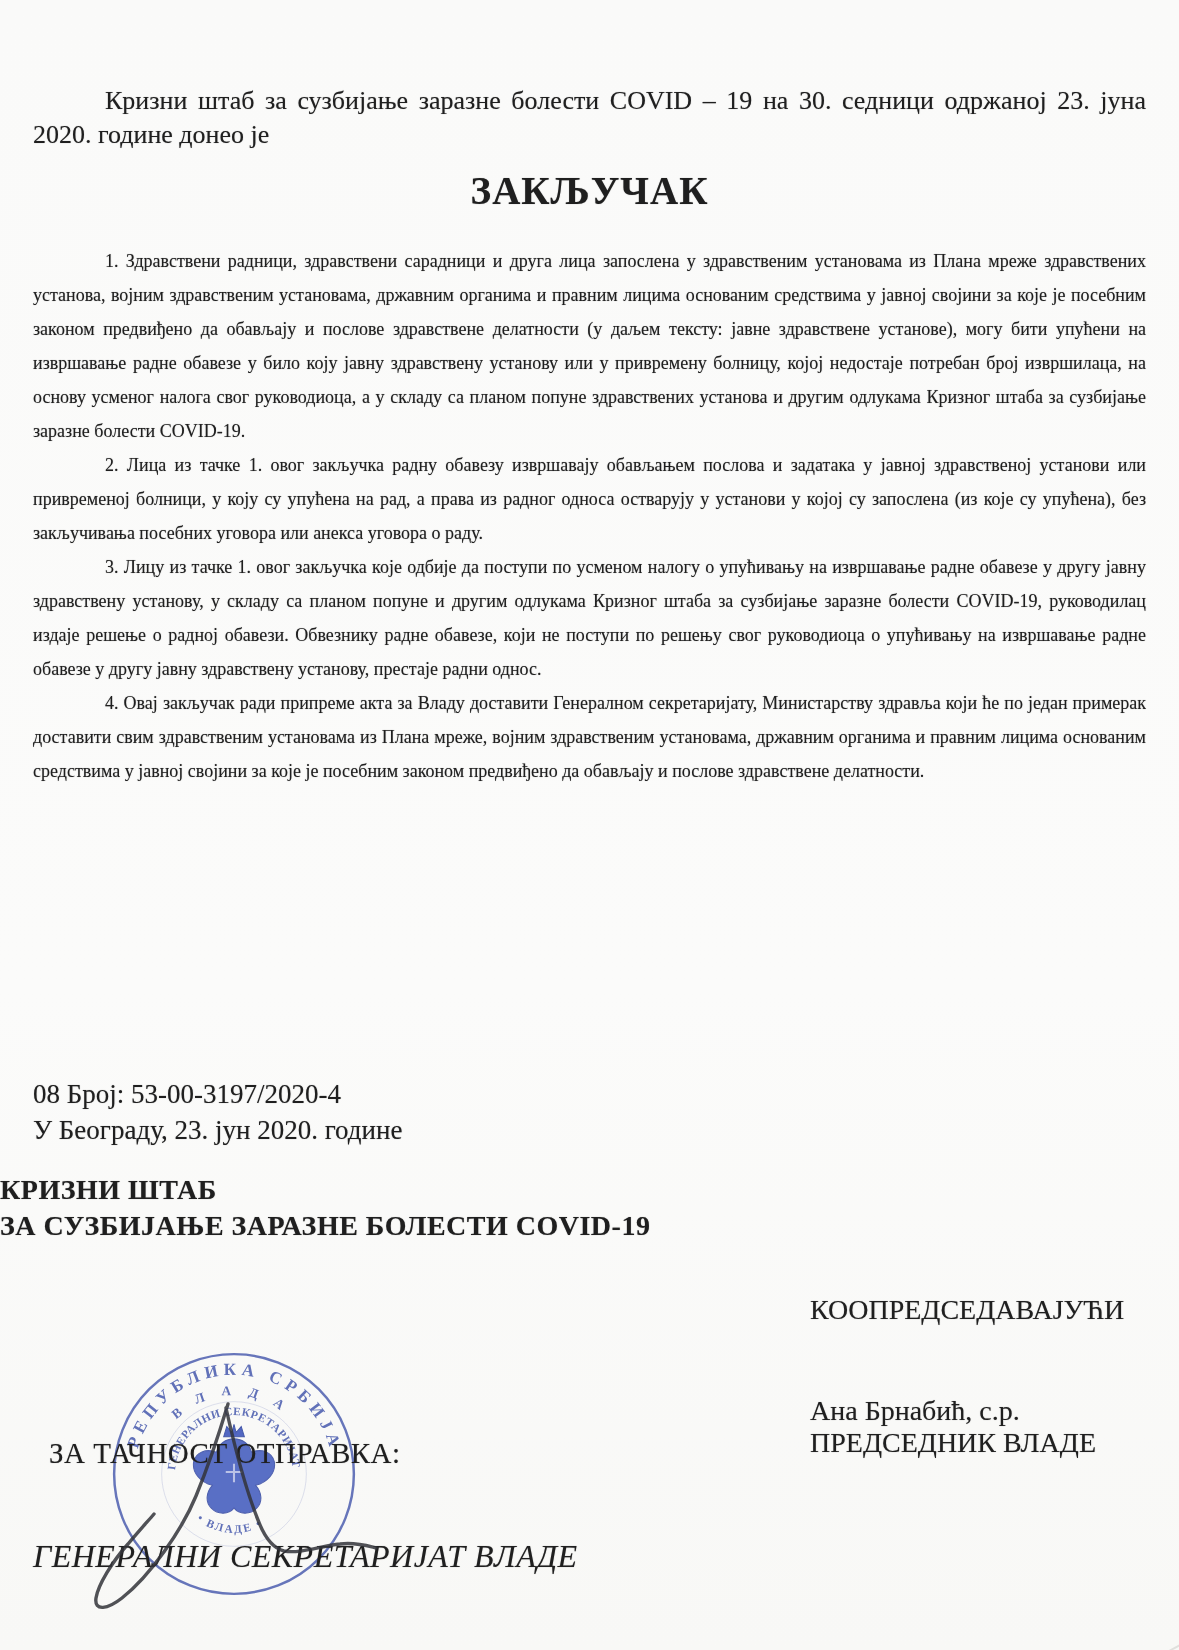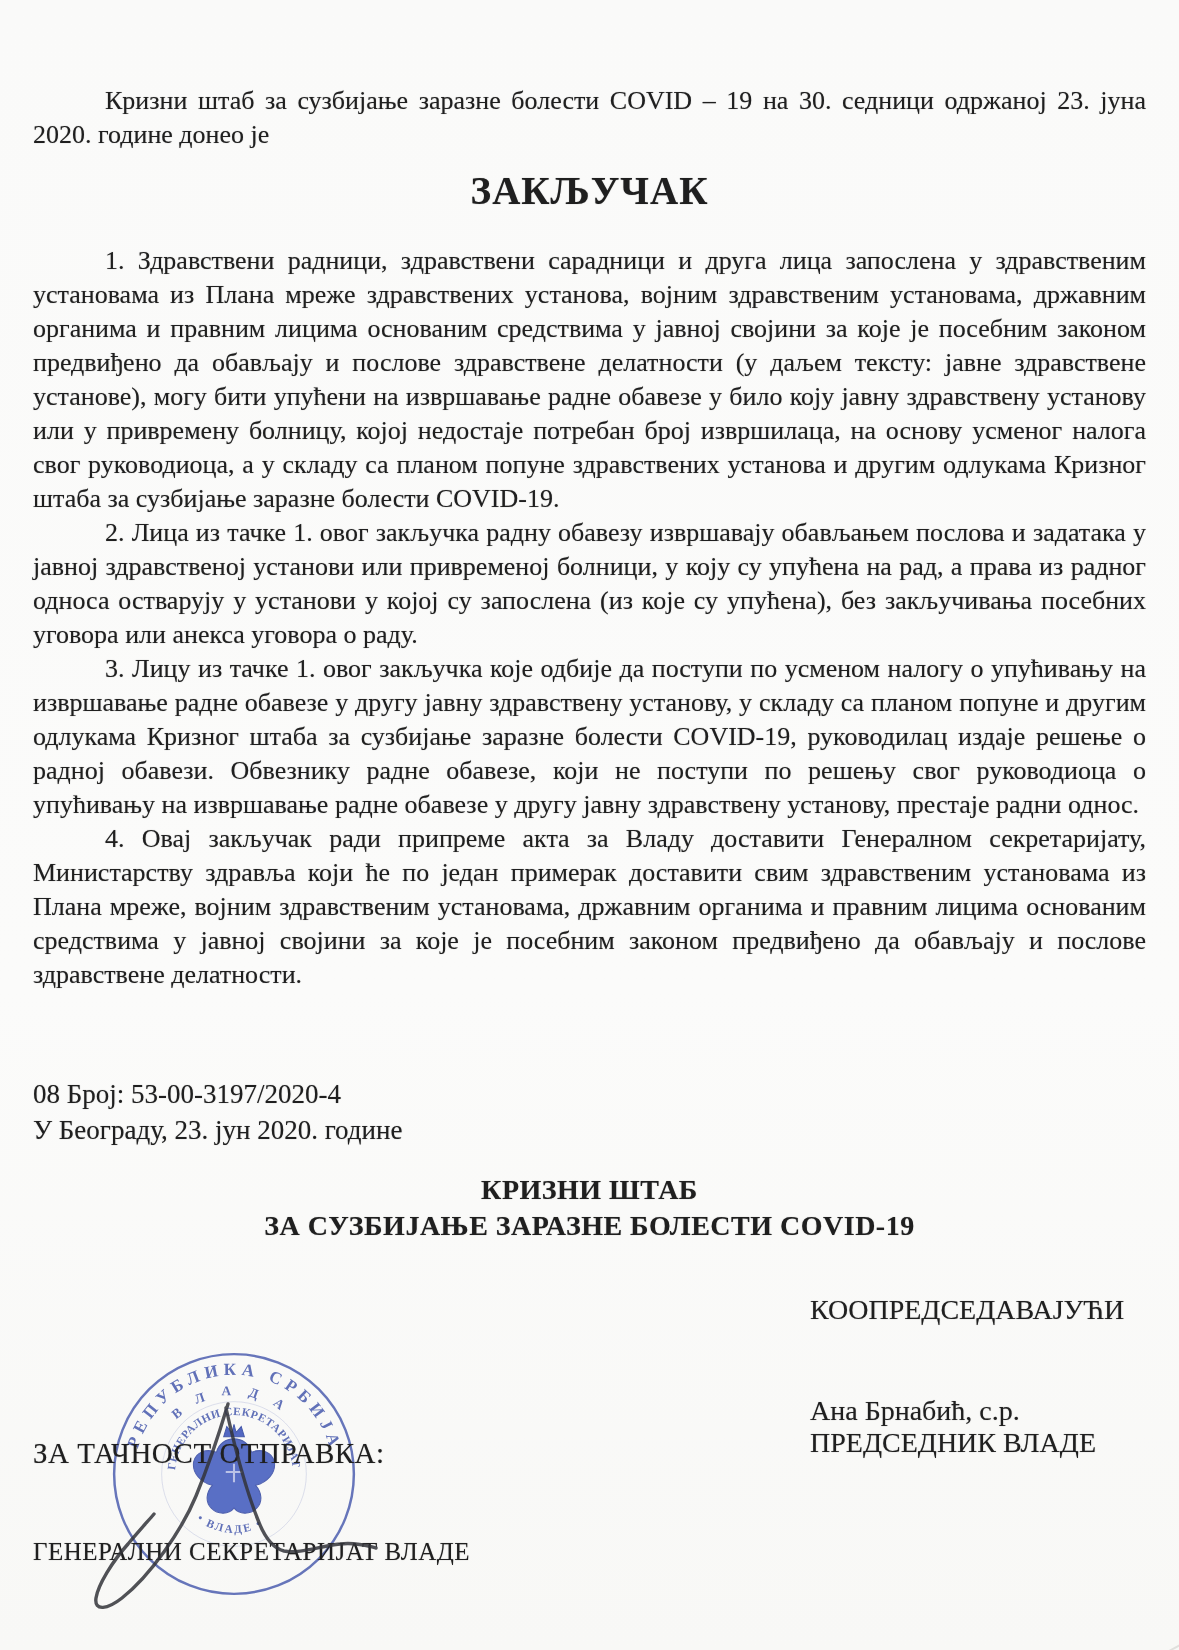--- a/index.html
+++ b/index.html
@@ -18,39 +18,39 @@
     position:absolute; left:33px; top:84px; width:1113px;
   }
   .intro{
     font-size:26px; line-height:34px; text-align:justify; text-indent:72px; margin:0;
   }
   .doc-title{
     font-size:39px; line-height:34px; font-weight:bold; text-align:center;
     letter-spacing:1px; margin:22px 0 0 0;
   }
   .body-par{
-    font-size:26px; line-height:34px; text-align:justify; text-indent:72px; margin:0;
+    font-size:18px; line-height:34px; text-align:justify; text-indent:72px; margin:0;
   }
   .body-par.first{ margin-top:36px; }
   .ref-block{
     position:absolute; left:33px; top:1076px; font-size:27px; line-height:36px;
   }
   .issuer-block{
-    position:absolute; left:0; top:1172px; width:1179px; text-align:center;
+    position:absolute; left:0; top:1172px; width:1179px; 
     font-weight:bold; font-size:28px; line-height:36px; letter-spacing:0.5px;
   }
   .cochair-block{
     position:absolute; left:810px; top:1294px; font-size:28px; line-height:32px;
   }
   .cochair-block .signer-name{ margin-top:69px; }
   .cert-label{
-    position:absolute; left:33px; top:1437px; font-size:29px; letter-spacing:0.5px;
+    position:absolute; left:49px; top:1437px; font-size:29px; letter-spacing:0.5px;
   }
   .cert-org{
-    position:absolute; left:33px; top:1538px; font-size:25px; letter-spacing:0.5px;
+    position:absolute; left:33px; top:1538px; font-size:32px; letter-spacing:0.5px;font-style:italic;
   }
   .stamp-wrap{
     position:absolute; left:110px; top:1350px; width:248px; height:248px;
     opacity:0.88;
   }
   .signature-layer{
     position:absolute; left:0; top:0; width:1179px; height:1650px; pointer-events:none;
   }
   .page-curl{
     position:absolute; left:1038px; top:1612px; width:540px; height:520px;

